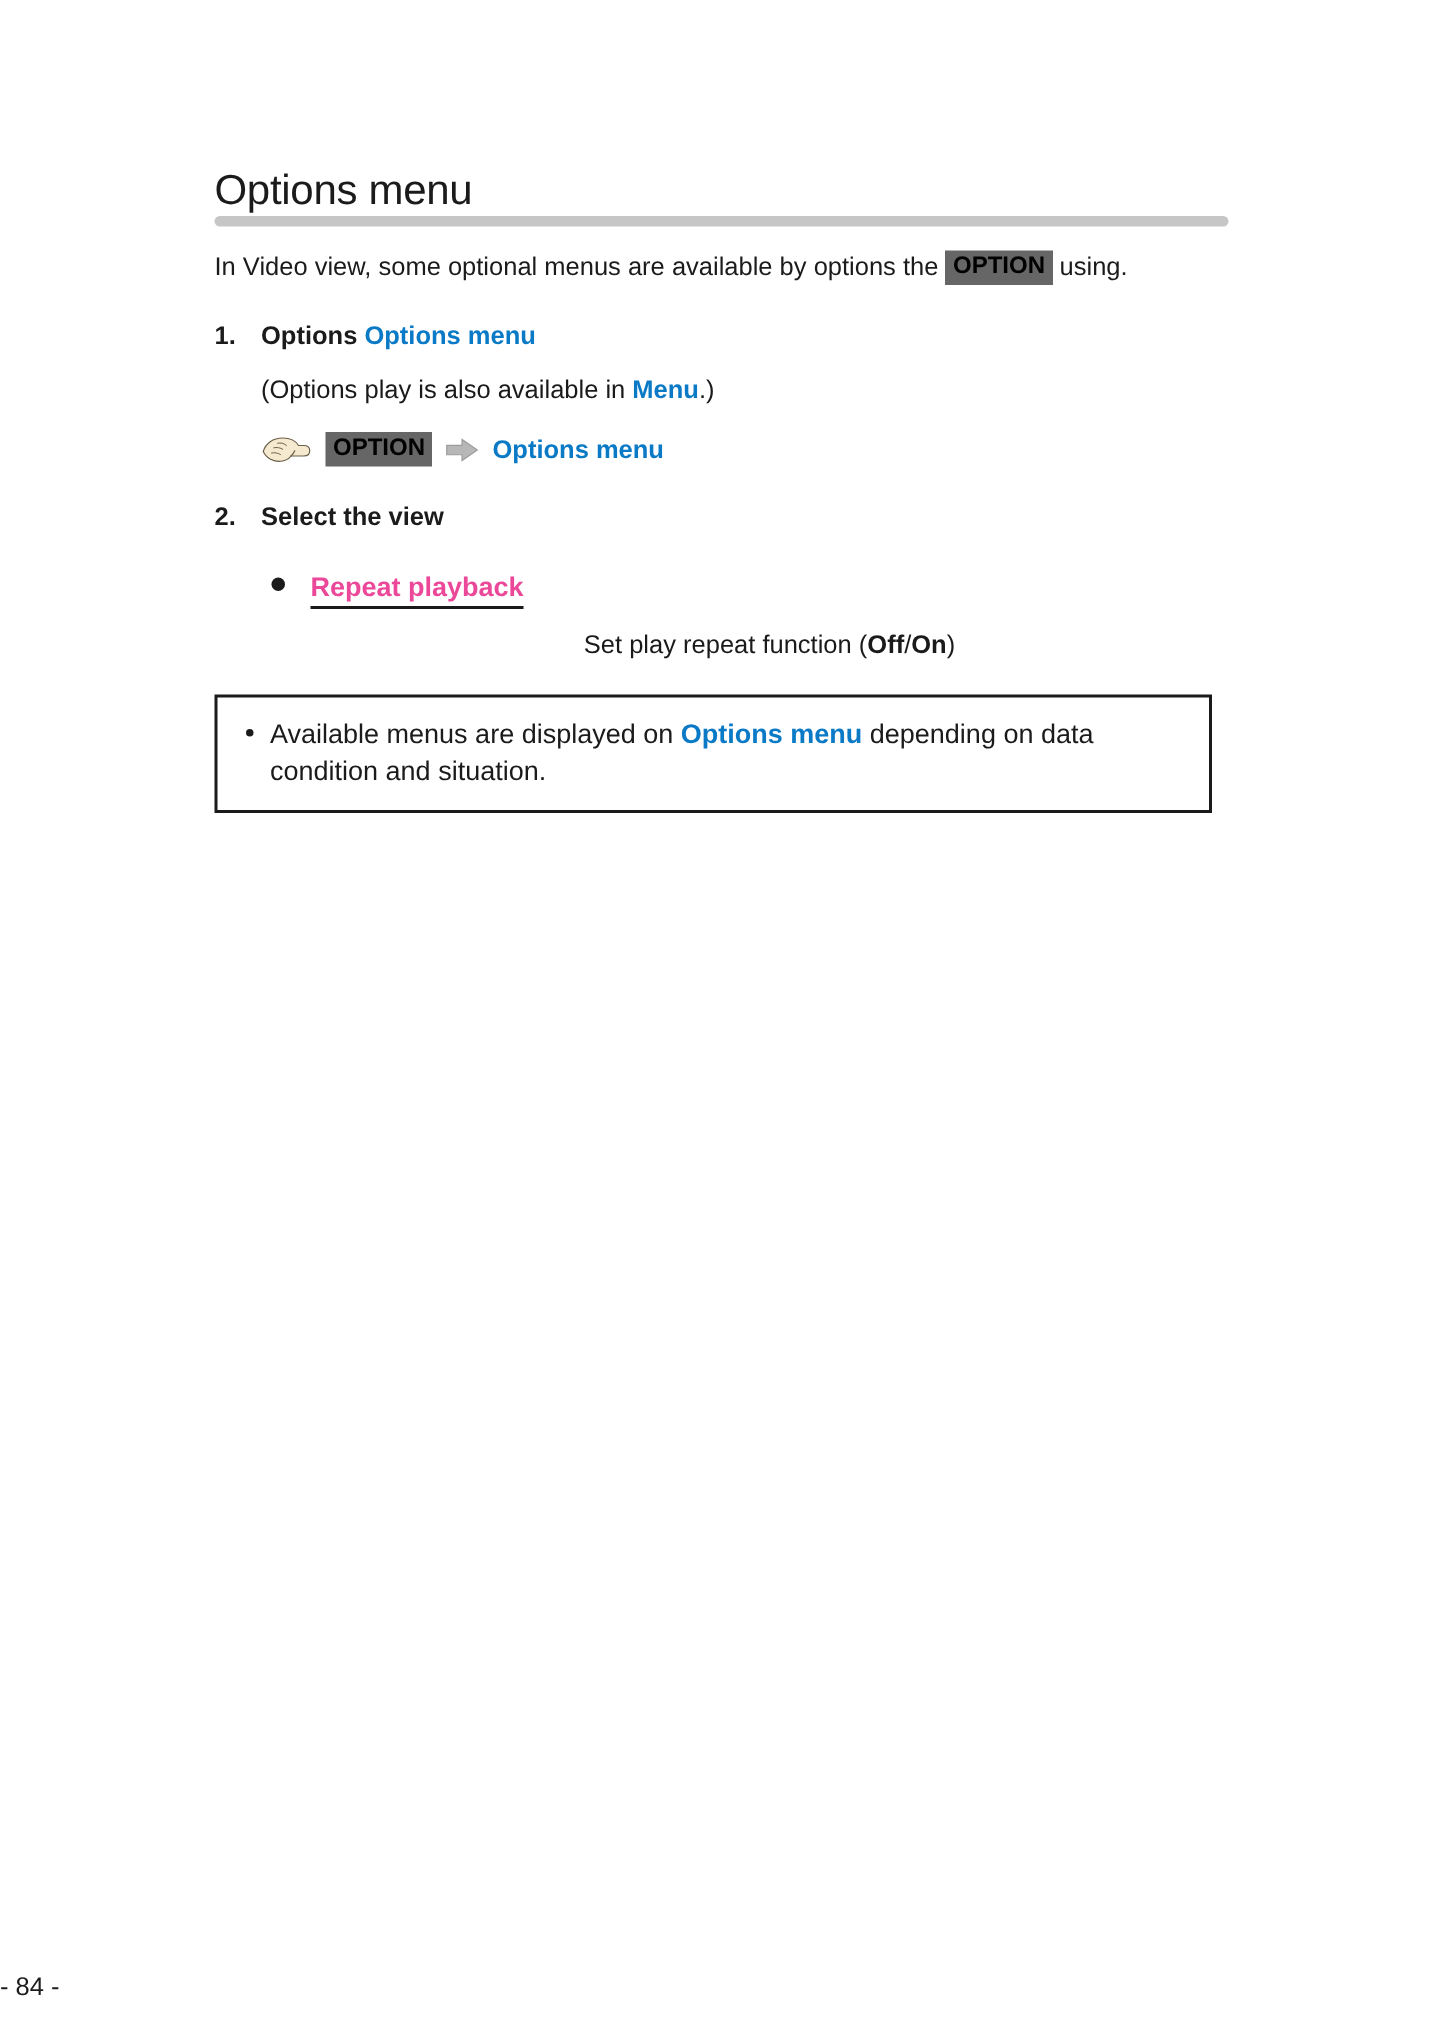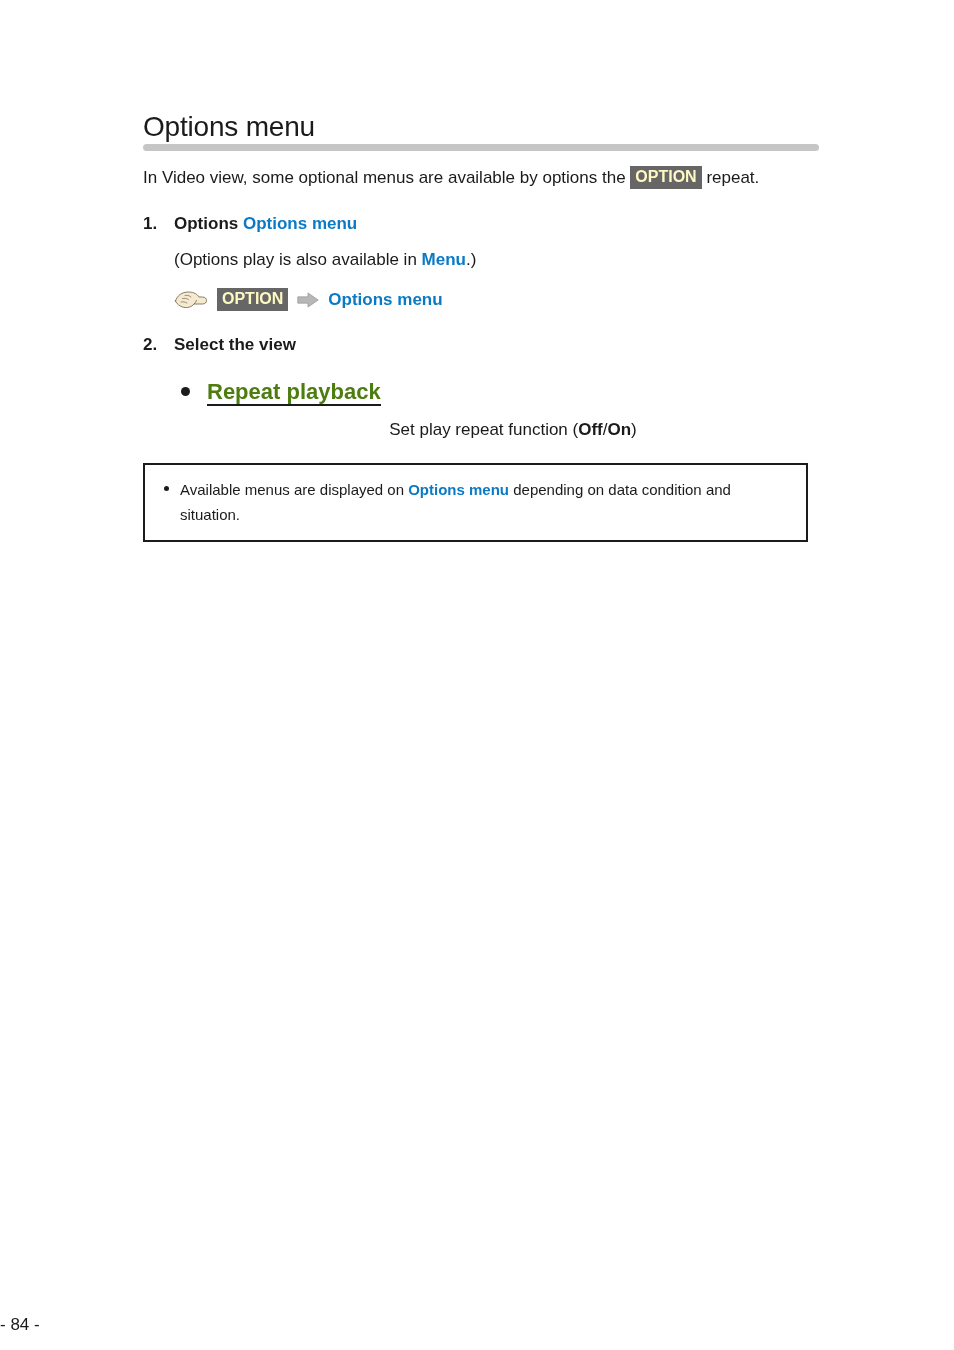--- a/index.html
+++ b/index.html
@@ -62,21 +62,21 @@
   .blue {
     color: #0b7ac6;
     font-weight: bold;
   }
   .bold { font-weight: bold; }
 
   
   .keycap {
     display: inline-block;
     background: #666666;
-    color: #fef9c3;
+    color: #000000;
     font-weight: bold;
     font-size: 16px;
     line-height: 20px;
     padding: 1px 5px 2px 5px;
     vertical-align: 1px;
     white-space: nowrap;
   }
 
   
   .step {
@@ -163,23 +163,23 @@
     height: 9px;
     border-radius: 50%;
     background: #1b1b1b;
     display: inline-block;
     flex: 0 0 auto;
     margin-right: 17px;
     position: relative;
     top: -3px;
   }
   .opt-title {
-    font-size: 22px;
-    font-weight: bold;
-    color: #4d7c0f;
+    font-size: 18px;
+    font-weight: bold;
+    color: #ec4899;
     border-bottom: 2px solid #1b1b1b;
     padding-bottom: 2px;
     line-height: 21px;
   }
   .opt-desc {
     margin-top: 12px;
     padding-left: 33px;
     font-size: 17px;
     line-height: 24px;
     text-align: center;
@@ -189,21 +189,21 @@
   .note-box {
     margin-top: 21px;
     border: 2px solid #1b1b1b;
     width: 665px;
     box-sizing: border-box;
     padding: 12px 14px 13px 14px;
   }
   .note-item {
     position: relative;
     padding-left: 21px;
-    font-size: 15px;
+    font-size: 18px;
     line-height: 25px;
     color: #1b1b1b;
   }
   .note-bullet {
     position: absolute;
     left: 5px;
     top: 9px;
     width: 5px;
     height: 5px;
     border-radius: 50%;
@@ -223,21 +223,21 @@
 </style>
 </head>
 <body>
 
 <div class="page">
   <div class="content">
 
     <h1 class="page-title">Options menu</h1>
     <div class="title-rule"></div>
 
-    <p class="para"><span>In Video view, some optional menus are available by options the </span><span class="keycap">OPTION</span><span> repeat.</span></p>
+    <p class="para"><span>In Video view, some optional menus are available by options the </span><span class="keycap">OPTION</span><span> using.</span></p>
 
     <div class="step">
       <div class="step-head">
         <span class="step-num">1.</span><span>Options </span><span class="blue">Options menu</span>
       </div>
       <div class="step-body">
         <div class="line"><span>(Options play is also available in </span><span class="blue">Menu</span><span>.)</span></div>
       </div>
 
       <div class="op-row">

